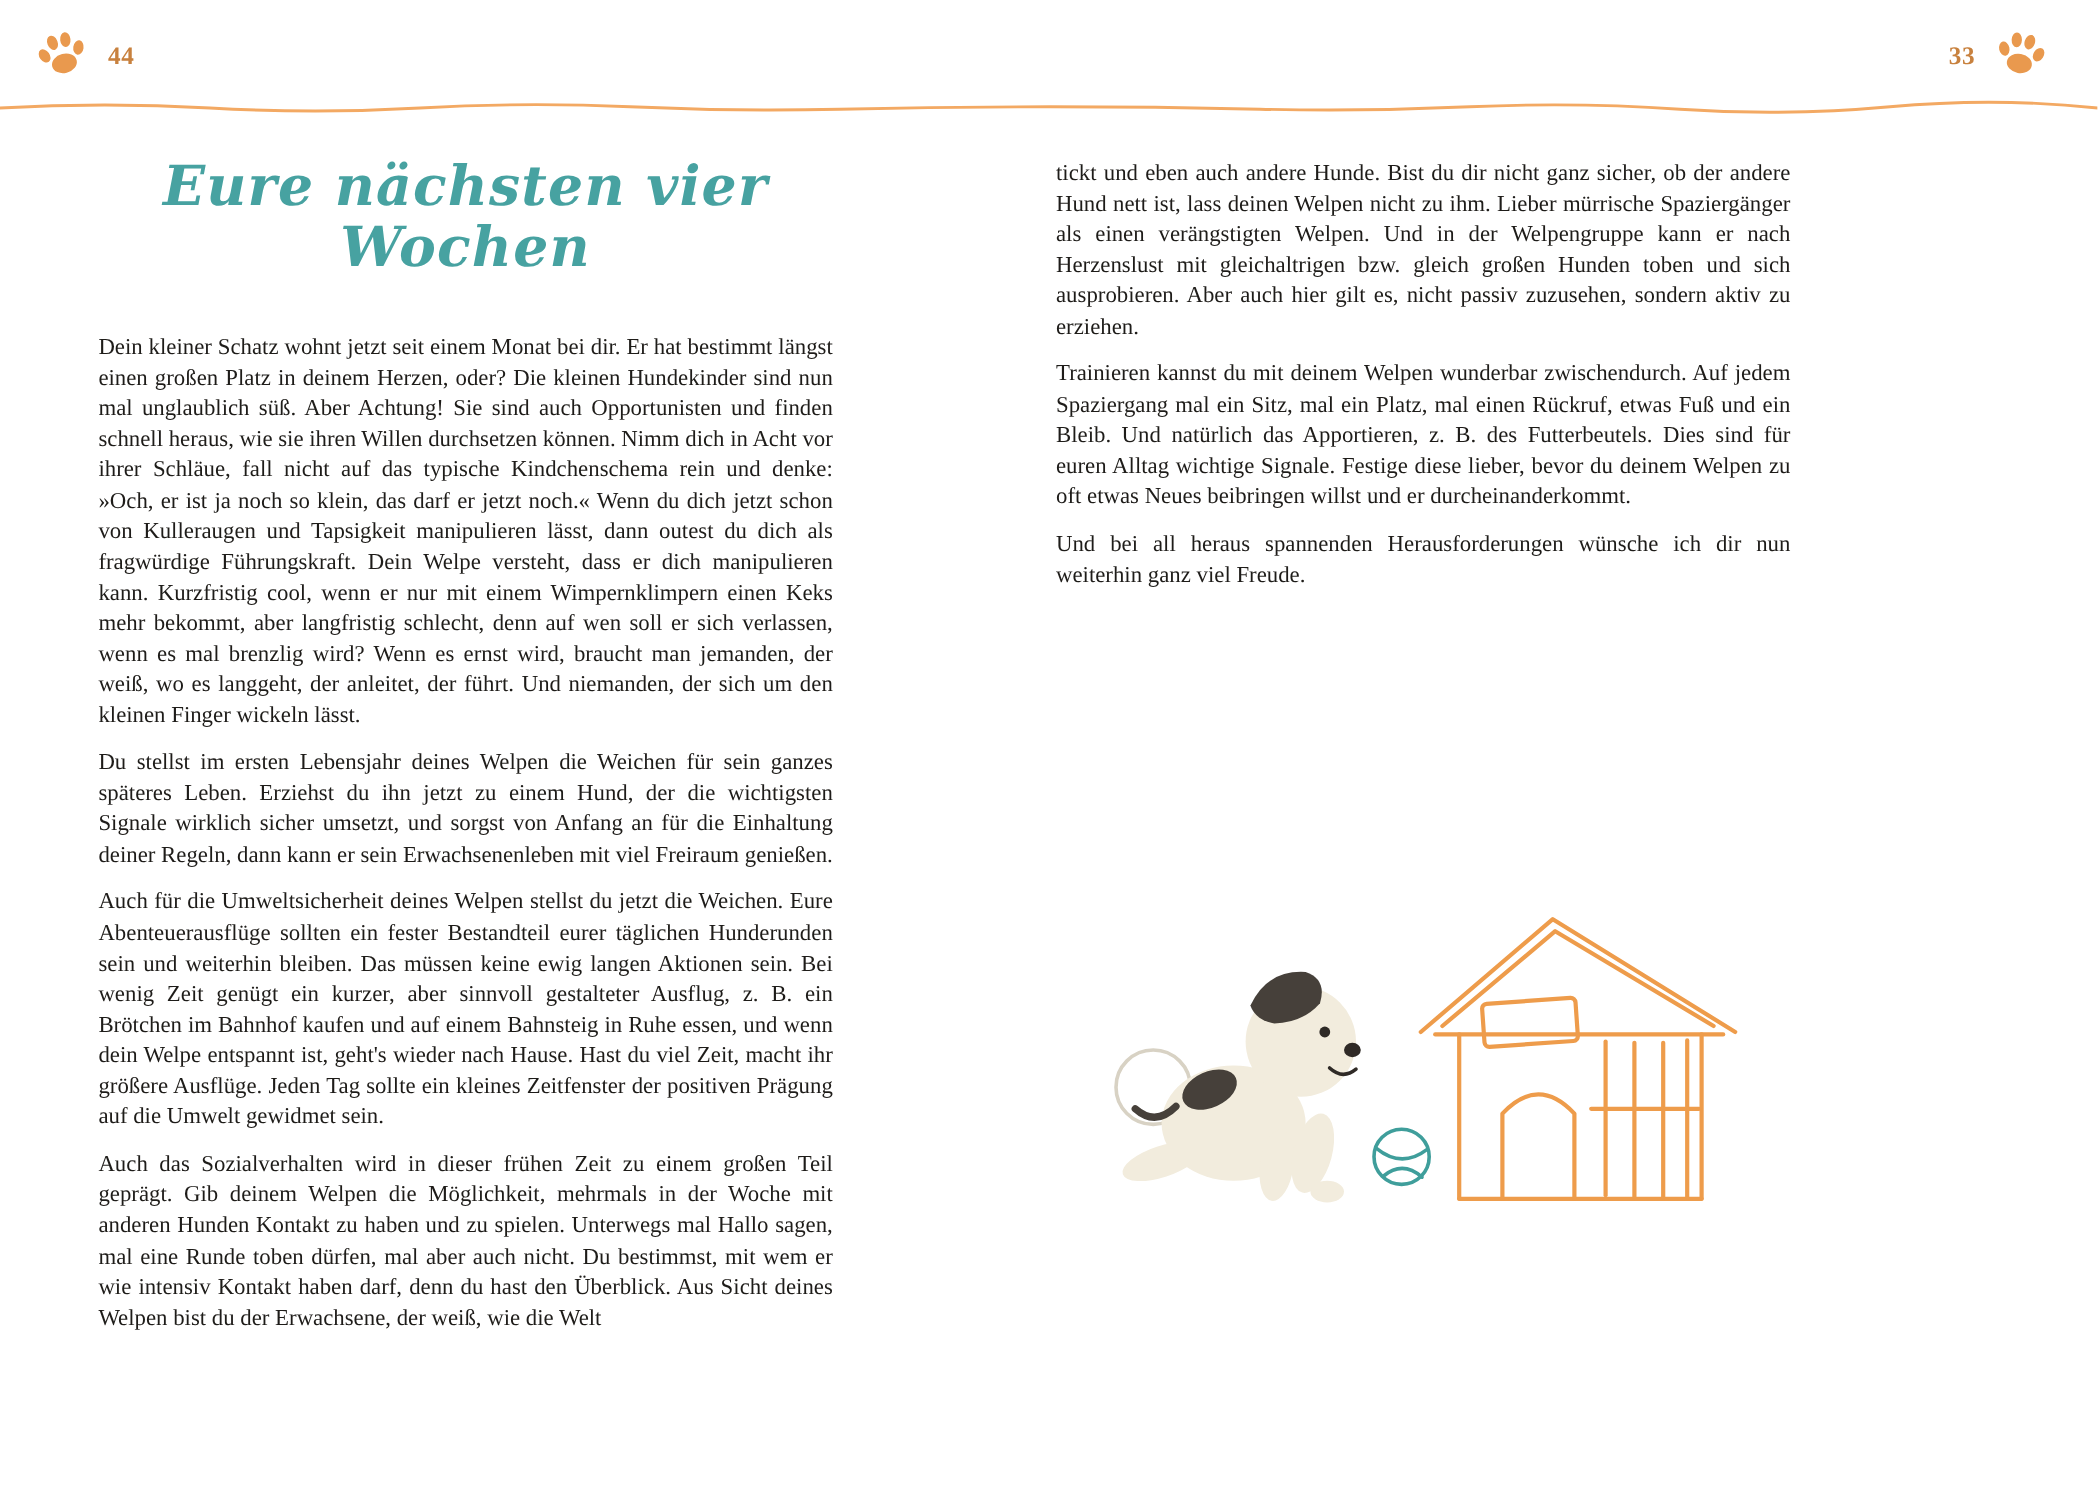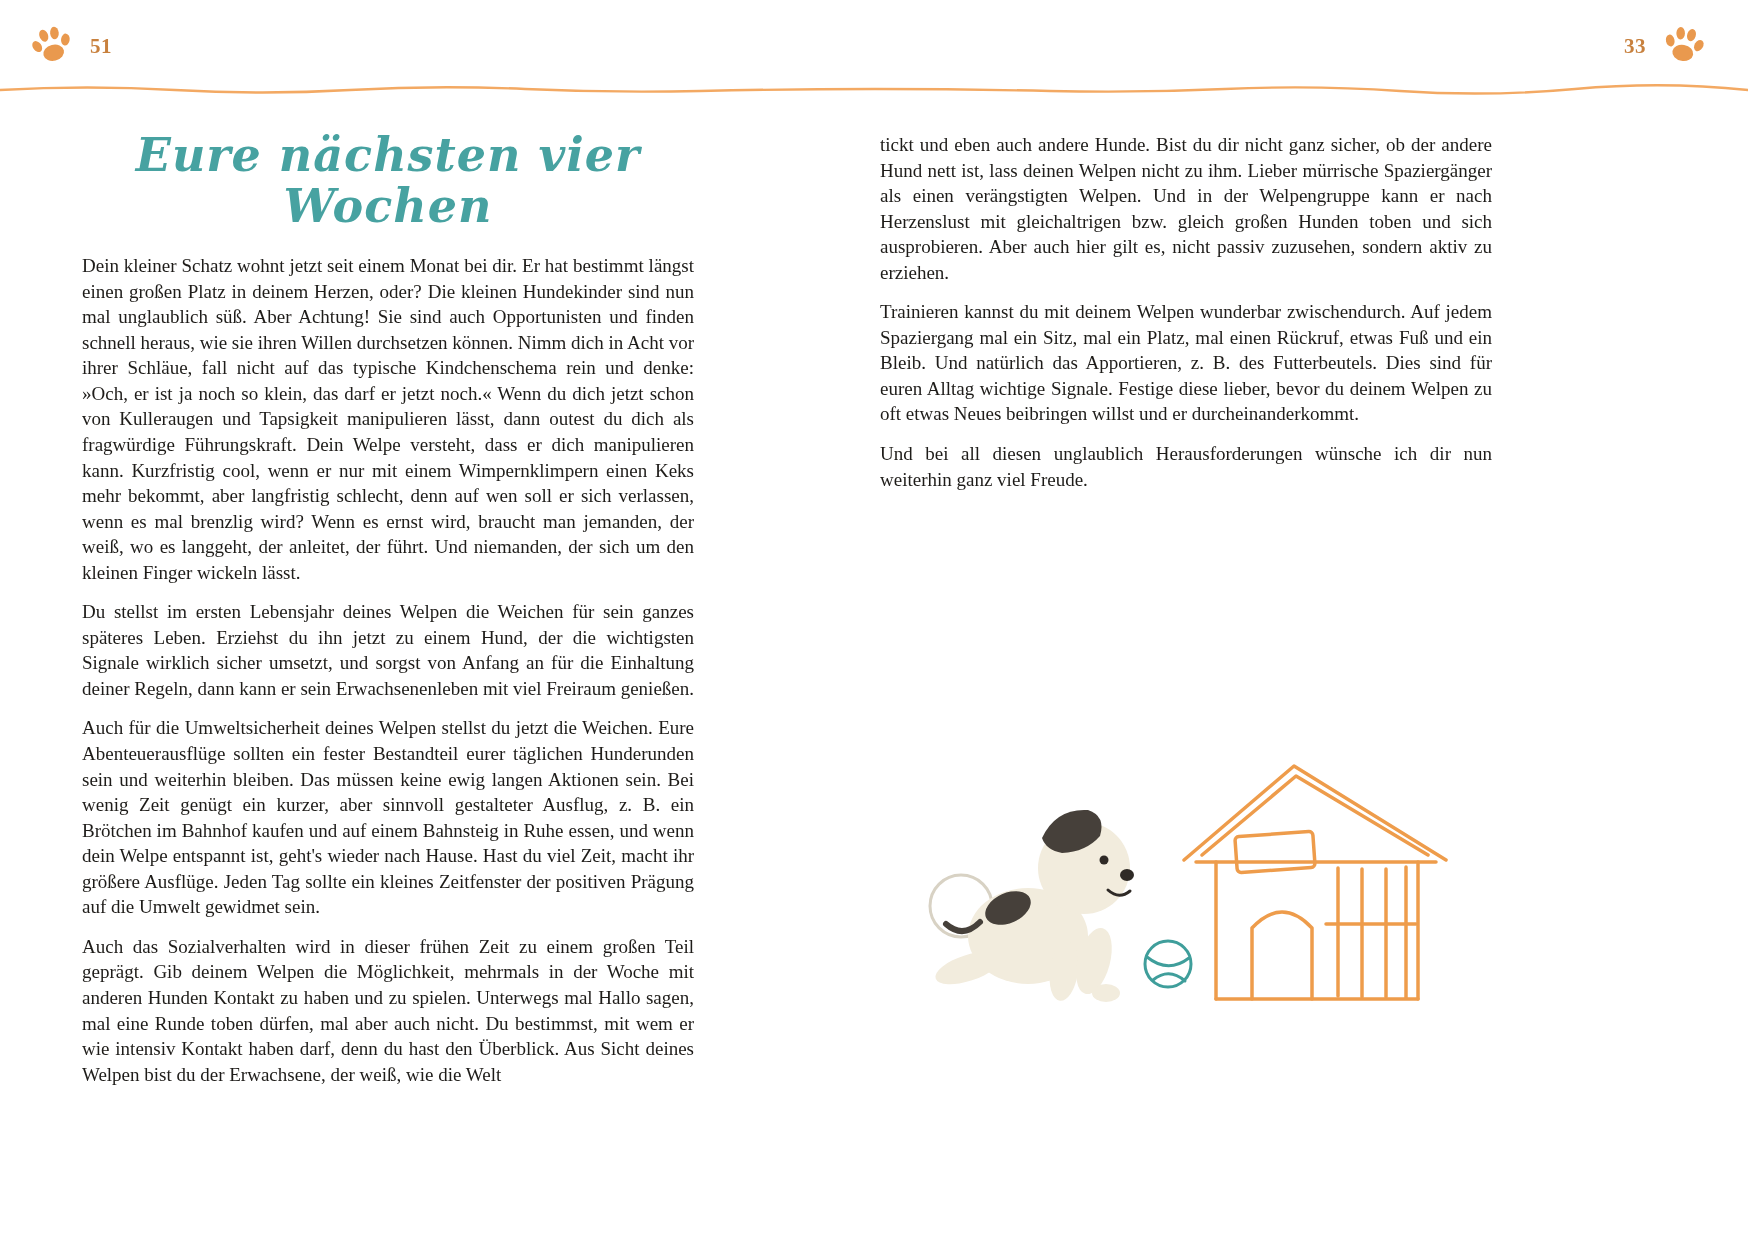--- a/index.html
+++ b/index.html
@@ -24,21 +24,21 @@
   .col.left { left: 82px; top: 110px; }
   .col.right { left: 880px; top: 132px; }
   h1.script {
     font-family: "DejaVu Serif", serif;
     font-style: italic;
     font-weight: 700;
     color: #47a2a1;
     font-size: 46px;
     line-height: 1.1;
     text-align: center;
-    margin: 20px 0 22px;
+    margin: 20px 0 46px;
     letter-spacing: 1px;
   }
   .body-text p {
     margin: 0 0 14px;
     font-size: 19px;
     line-height: 1.345;
     text-align: justify;
     hyphens: auto;
   }
   .illustration { position: absolute; left: 916px; top: 756px; width: 548px; height: 268px; }
@@ -51,21 +51,21 @@
   <div class="corner left">
     <svg class="paw tilt-l" viewBox="0 0 44 44">
       <g fill="#e9994e">
         <ellipse cx="22" cy="29" rx="10.5" ry="8"></ellipse>
         <ellipse cx="7.5" cy="19" rx="4.3" ry="6" transform="rotate(-22 7.5 19)"></ellipse>
         <ellipse cx="16.5" cy="10" rx="4.3" ry="6.2" transform="rotate(-8 16.5 10)"></ellipse>
         <ellipse cx="27.5" cy="10" rx="4.3" ry="6.2" transform="rotate(8 27.5 10)"></ellipse>
         <ellipse cx="36.5" cy="19" rx="4.3" ry="6" transform="rotate(22 36.5 19)"></ellipse>
       </g>
     </svg>
-    <span class="page-num">51</span>
+    <span class="page-num">44</span>
   </div>
 
   <div class="corner right">
     <span class="page-num">33</span>
     <svg class="paw tilt-r" viewBox="0 0 44 44">
       <g fill="#e9994e">
         <ellipse cx="22" cy="29" rx="10.5" ry="8"></ellipse>
         <ellipse cx="7.5" cy="19" rx="4.3" ry="6" transform="rotate(-22 7.5 19)"></ellipse>
         <ellipse cx="16.5" cy="10" rx="4.3" ry="6.2" transform="rotate(-8 16.5 10)"></ellipse>
         <ellipse cx="27.5" cy="10" rx="4.3" ry="6.2" transform="rotate(8 27.5 10)"></ellipse>
@@ -85,21 +85,21 @@
         <p>Du stellst im ersten Lebensjahr deines Welpen die Weichen für sein ganzes späteres Leben. Erziehst du ihn jetzt zu einem Hund, der die wichtigsten Signale wirklich sicher umsetzt, und sorgst von Anfang an für die Einhaltung deiner Regeln, dann kann er sein Erwachsenenleben mit viel Freiraum genießen.</p>
         <p>Auch für die Umweltsicherheit deines Welpen stellst du jetzt die Weichen. Eure Abenteuerausflüge sollten ein fester Bestandteil eurer täglichen Hunderunden sein und weiterhin bleiben. Das müssen keine ewig langen Aktionen sein. Bei wenig Zeit genügt ein kurzer, aber sinnvoll gestalteter Ausflug, z. B. ein Brötchen im Bahnhof kaufen und auf einem Bahnsteig in Ruhe essen, und wenn dein Welpe entspannt ist, geht's wieder nach Hause. Hast du viel Zeit, macht ihr größere Ausflüge. Jeden Tag sollte ein kleines Zeitfenster der positiven Prägung auf die Umwelt gewidmet sein.</p>
         <p>Auch das Sozialverhalten wird in dieser frühen Zeit zu einem großen Teil geprägt. Gib deinem Welpen die Möglichkeit, mehrmals in der Woche mit anderen Hunden Kontakt zu haben und zu spielen. Unterwegs mal Hallo sagen, mal eine Runde toben dürfen, mal aber auch nicht. Du bestimmst, mit wem er wie intensiv Kontakt haben darf, denn du hast den Überblick. Aus Sicht deines Welpen bist du der Erwachsene, der weiß, wie die Welt</p>
       </div>
   </section>
 
   <section class="col right">
     <div class="body-text">
         <p>tickt und eben auch andere Hunde. Bist du dir nicht ganz sicher, ob der andere Hund nett ist, lass deinen Welpen nicht zu ihm. Lieber mürrische Spaziergänger als einen verängstigten Welpen. Und in der Welpengruppe kann er nach Herzenslust mit gleichaltrigen bzw. gleich großen Hunden toben und sich ausprobieren. Aber auch hier gilt es, nicht passiv zuzusehen, sondern aktiv zu erziehen.</p>
         <p>Trainieren kannst du mit deinem Welpen wunderbar zwischendurch. Auf jedem Spaziergang mal ein Sitz, mal ein Platz, mal einen Rückruf, etwas Fuß und ein Bleib. Und natürlich das Apportieren, z. B. des Futterbeutels. Dies sind für euren Alltag wichtige Signale. Festige diese lieber, bevor du deinem Welpen zu oft etwas Neues beibringen willst und er durcheinanderkommt.</p>
-        <p>Und bei all diesen unglaublich Herausforderungen wünsche ich dir nun weiterhin ganz viel Freude.</p>
+        <p>Und bei all heraus spannenden Herausforderungen wünsche ich dir nun weiterhin ganz viel Freude.</p>
       </div>
   </section>
 
   <div class="illustration">
     <svg viewBox="0 0 548 268" width="548" height="268">
 
       <g fill="none" stroke="#ee9c4b" stroke-width="3.5" stroke-linecap="round" stroke-linejoin="round">
         <path d="M268,104 L378,10 L530,104"></path>
         <path d="M286,99 L380,20 L512,99"></path>
         <path d="M280,106 L520,106"></path>

